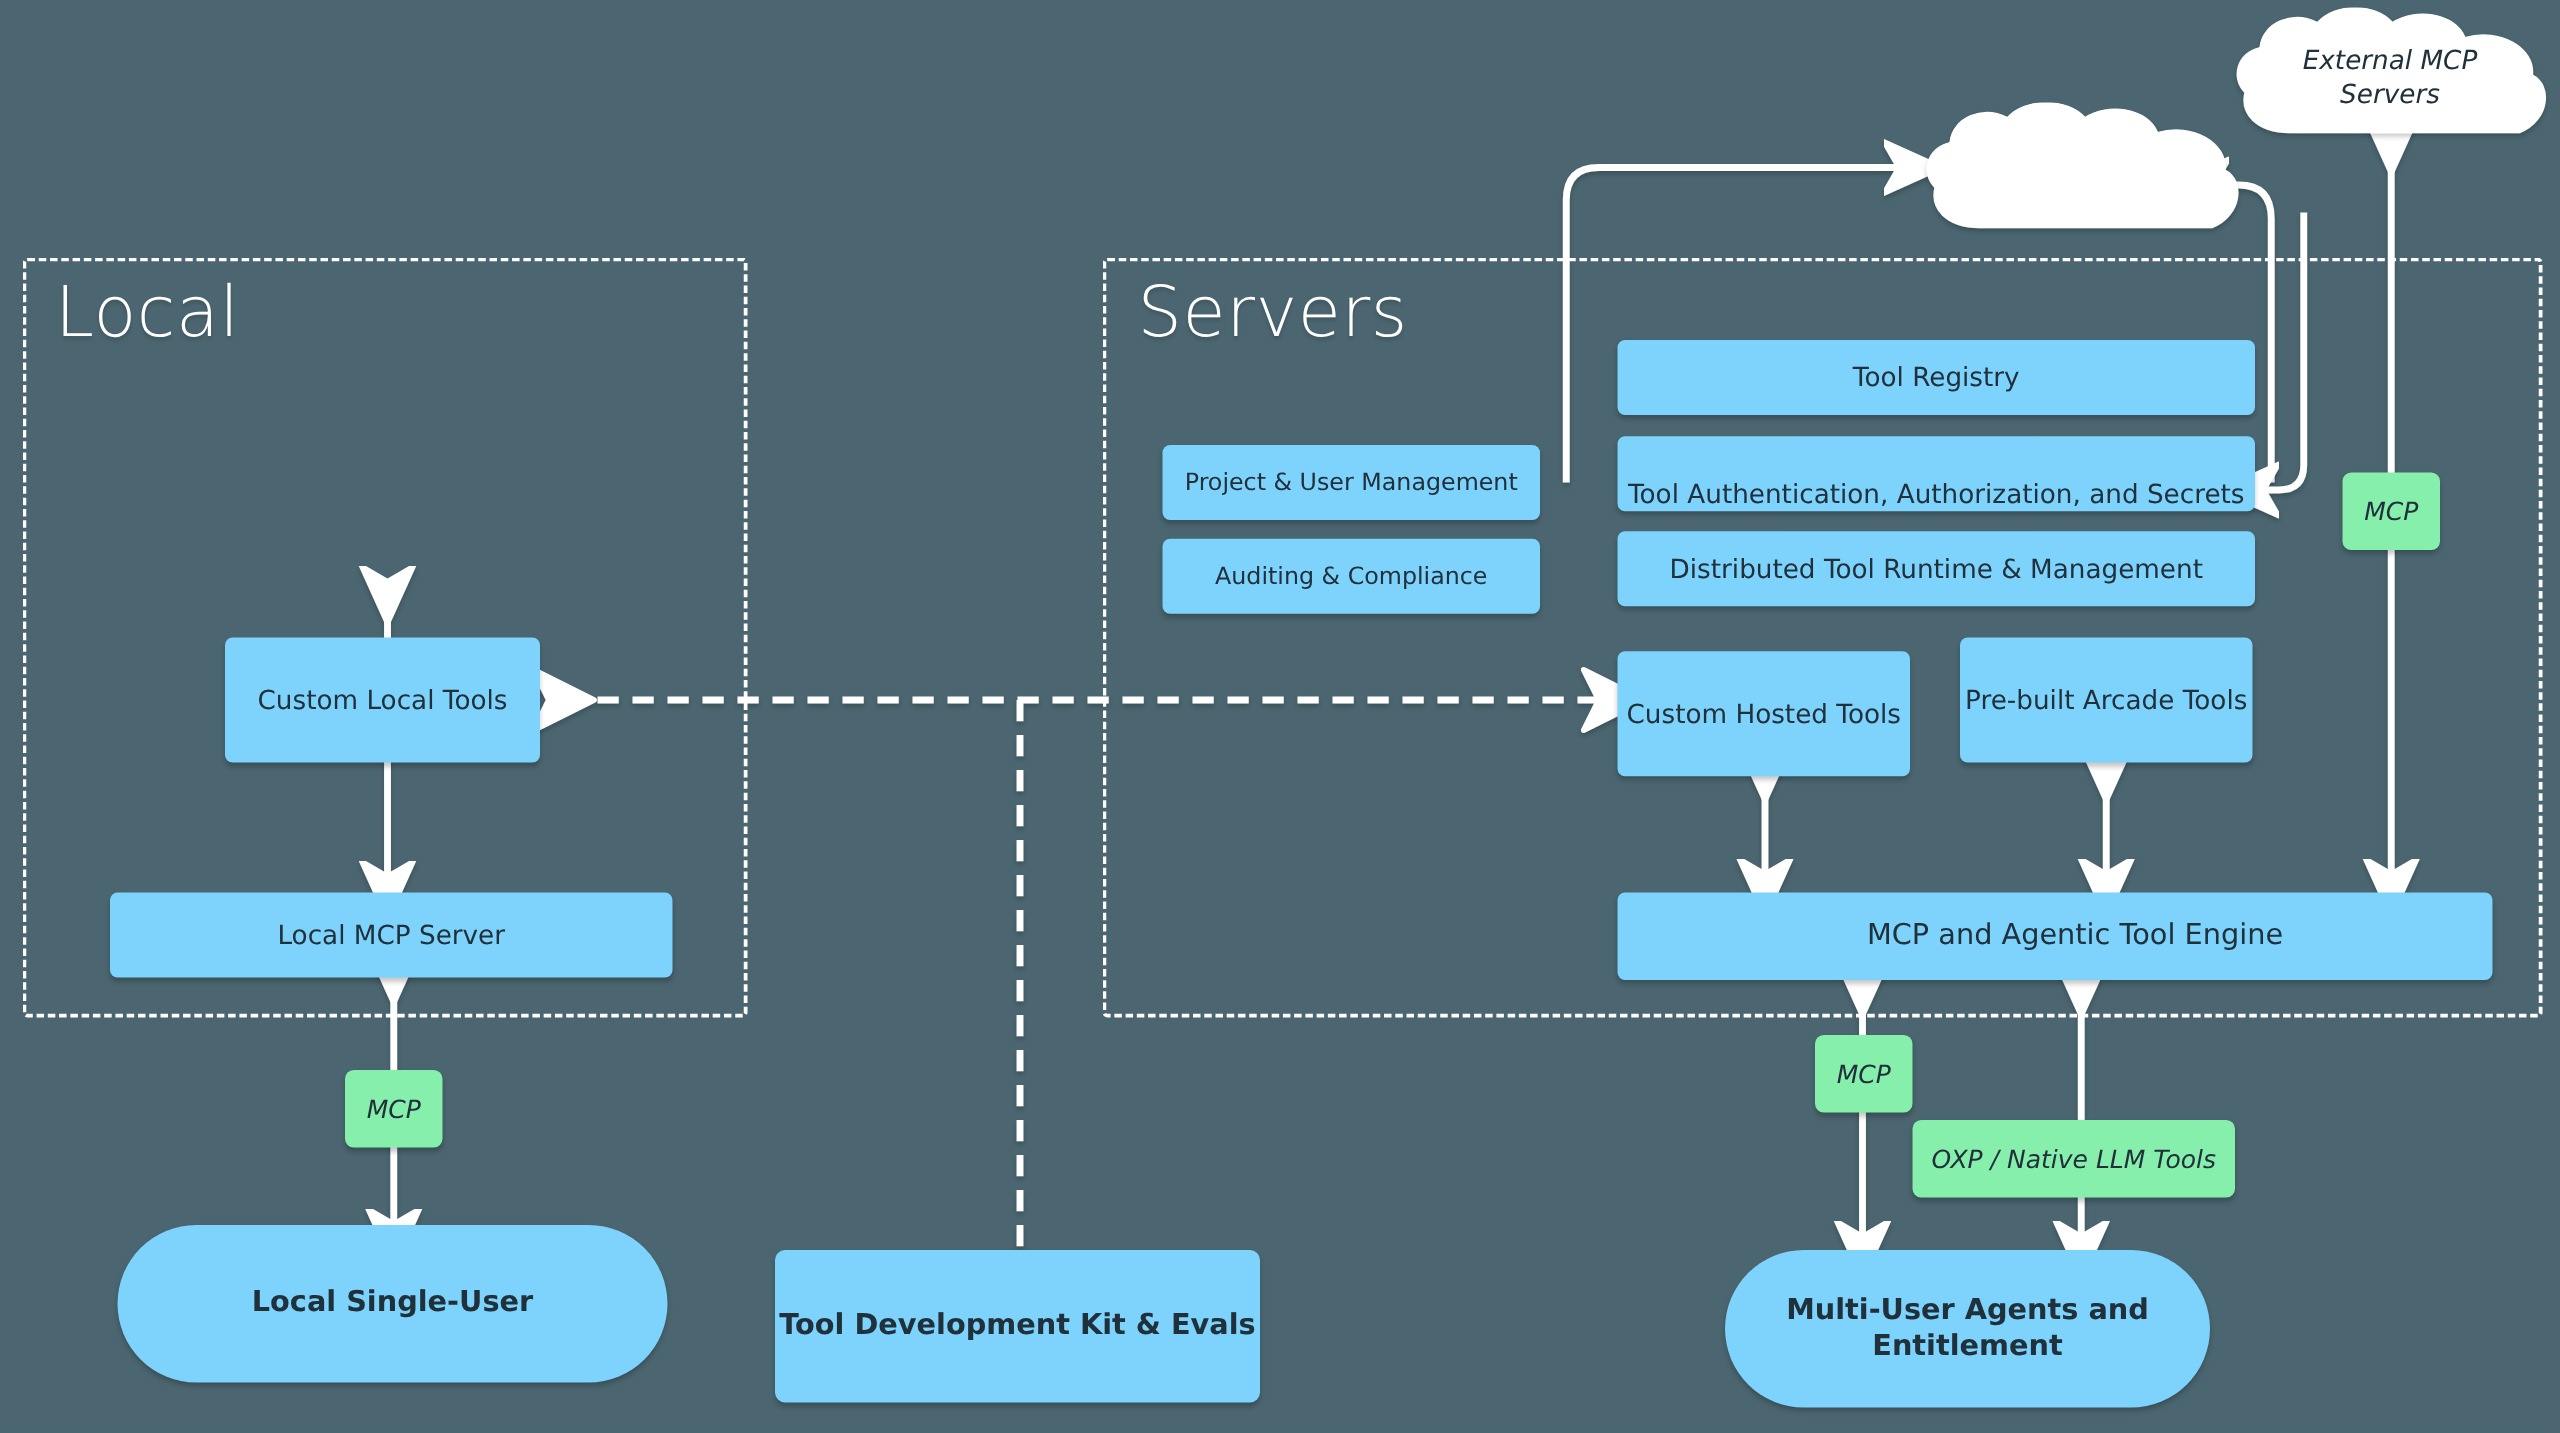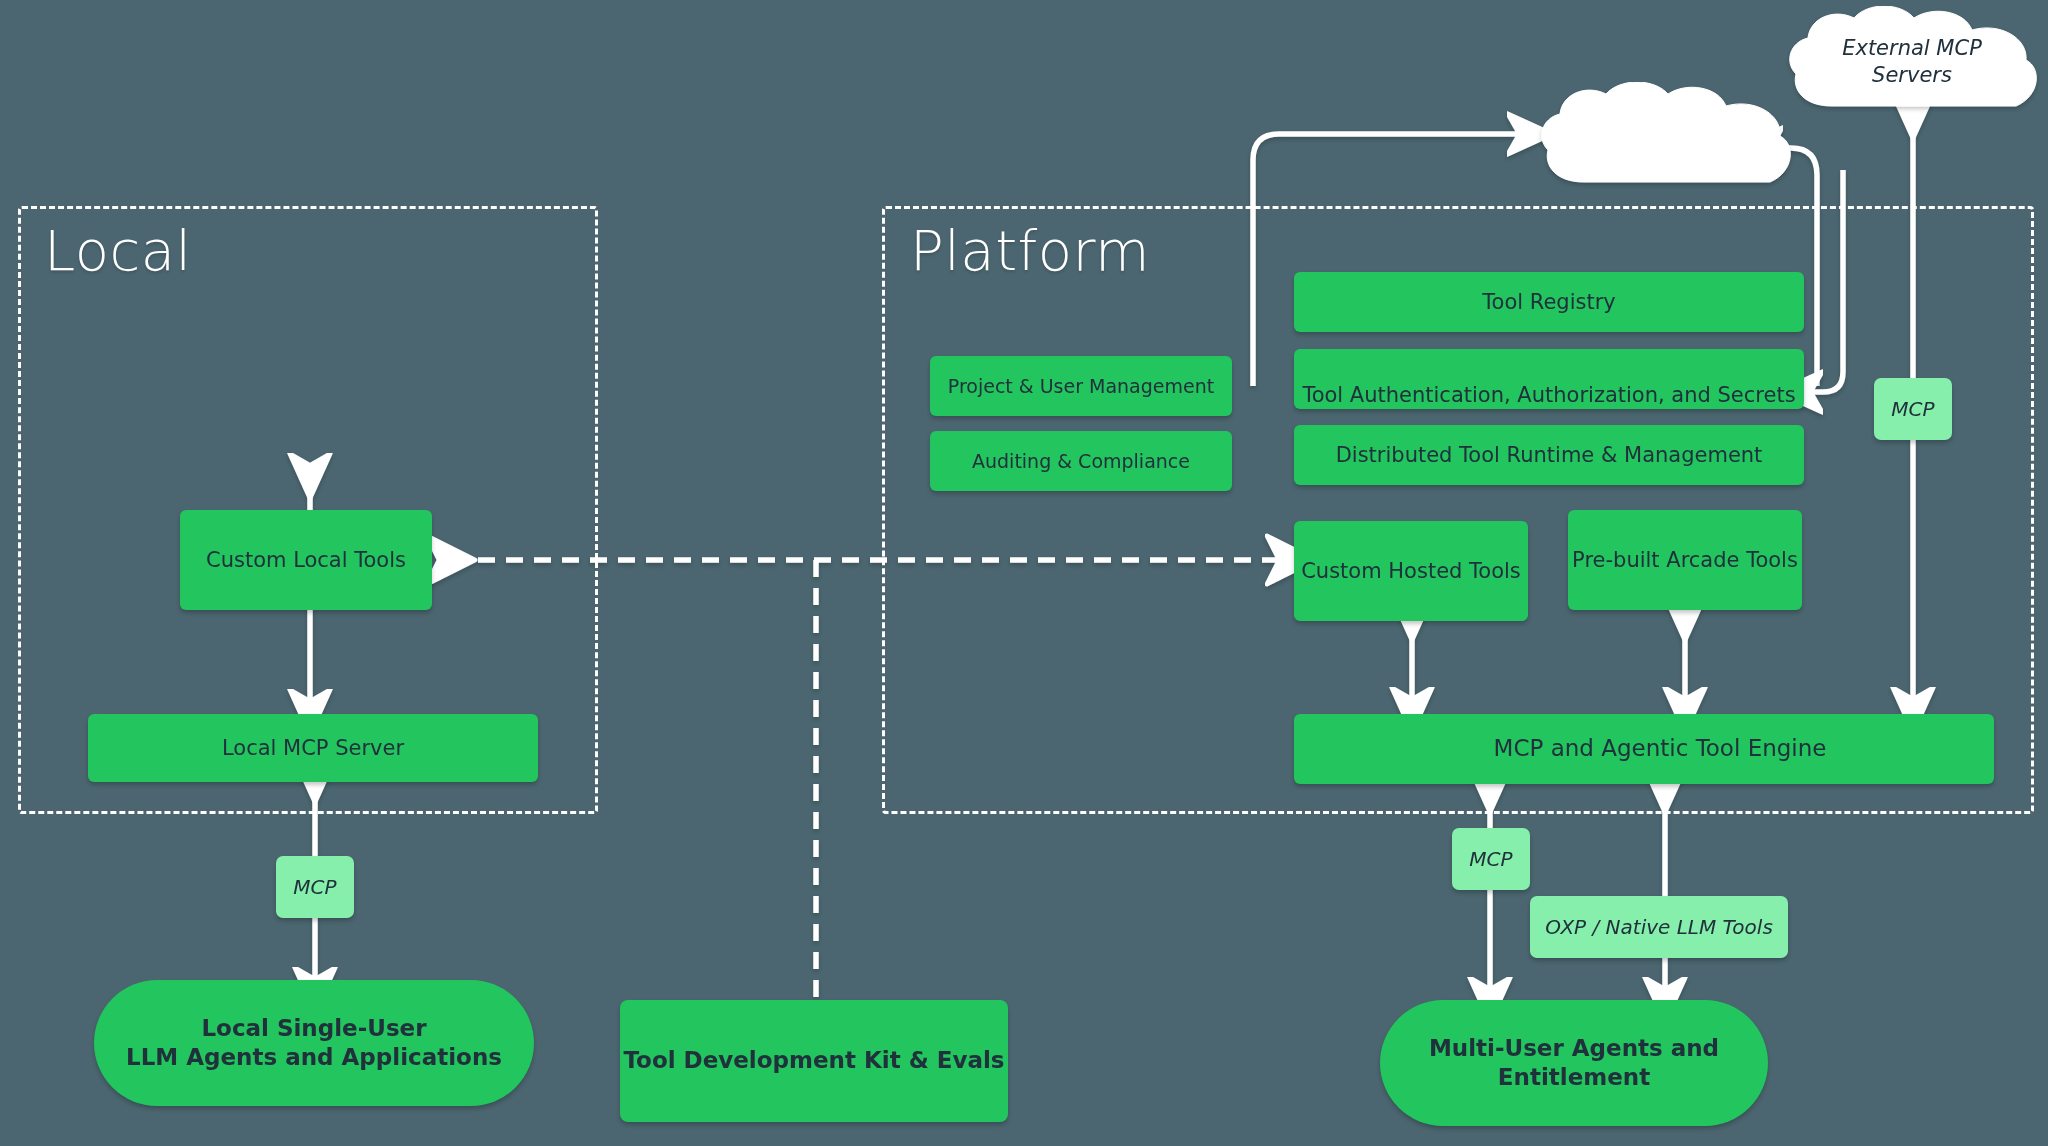--- a/index.html
+++ b/index.html
@@ -10,21 +10,21 @@
     font-family:"DejaVu Sans","Liberation Sans",sans-serif;
     overflow:hidden;
     position:relative;
   }
   #stage{position:absolute;left:0;top:0;width:2048px;height:1146px;}
   #svg-layer{position:absolute;left:0;top:0;width:2048px;height:1146px;}
 
   
   .node{
     position:absolute;
-    background:#22c55e;
+    background:#7dd3fc;
     color:#20313c;
     border-radius:6px;
     box-shadow:0 3px 4px rgba(0,0,0,0.22);
     display:flex;align-items:center;justify-content:center;
     text-align:center;
     box-sizing:border-box;
     line-height:1.28;
   }
   .node.sm{font-size:19px;}
   .node.md{font-size:21px;}
@@ -135,29 +135,28 @@
   <div class="node md" style="left:88px;top:714px;width:450px;height:68px;">
     <span>Local MCP Server</span>
   </div>
 
   <div class="label-chip" style="left:276px;top:856px;width:78px;height:62px;">
     <span>MCP</span>
   </div>
 
   <div class="node pill" style="left:94px;top:980px;width:440px;height:126px;flex-direction:column;">
     <span>Local Single-User</span>
-    <span>LLM Agents and Applications</span>
   </div>
 
   <div class="node rectstrong" style="left:620px;top:1000px;width:388px;height:122px;border-radius:8px;">
     <span>Tool Development Kit &amp; Evals</span>
   </div>
 
   <div class="zone" style="left:882px;top:206px;width:1152px;height:608px;"></div>
-  <div class="zone-title" style="left:910px;top:218px;">Platform</div>
+  <div class="zone-title" style="left:910px;top:218px;">Servers</div>
 
   <div class="node sm" style="left:930px;top:356px;width:302px;height:60px;">
     <span>Project &amp; User Management</span>
   </div>
   <div class="node sm" style="left:930px;top:431px;width:302px;height:60px;">
     <span>Auditing &amp; Compliance</span>
   </div>
 
   <div class="node md" style="left:1294px;top:272px;width:510px;height:60px;">
     <span>Tool Registry</span>

